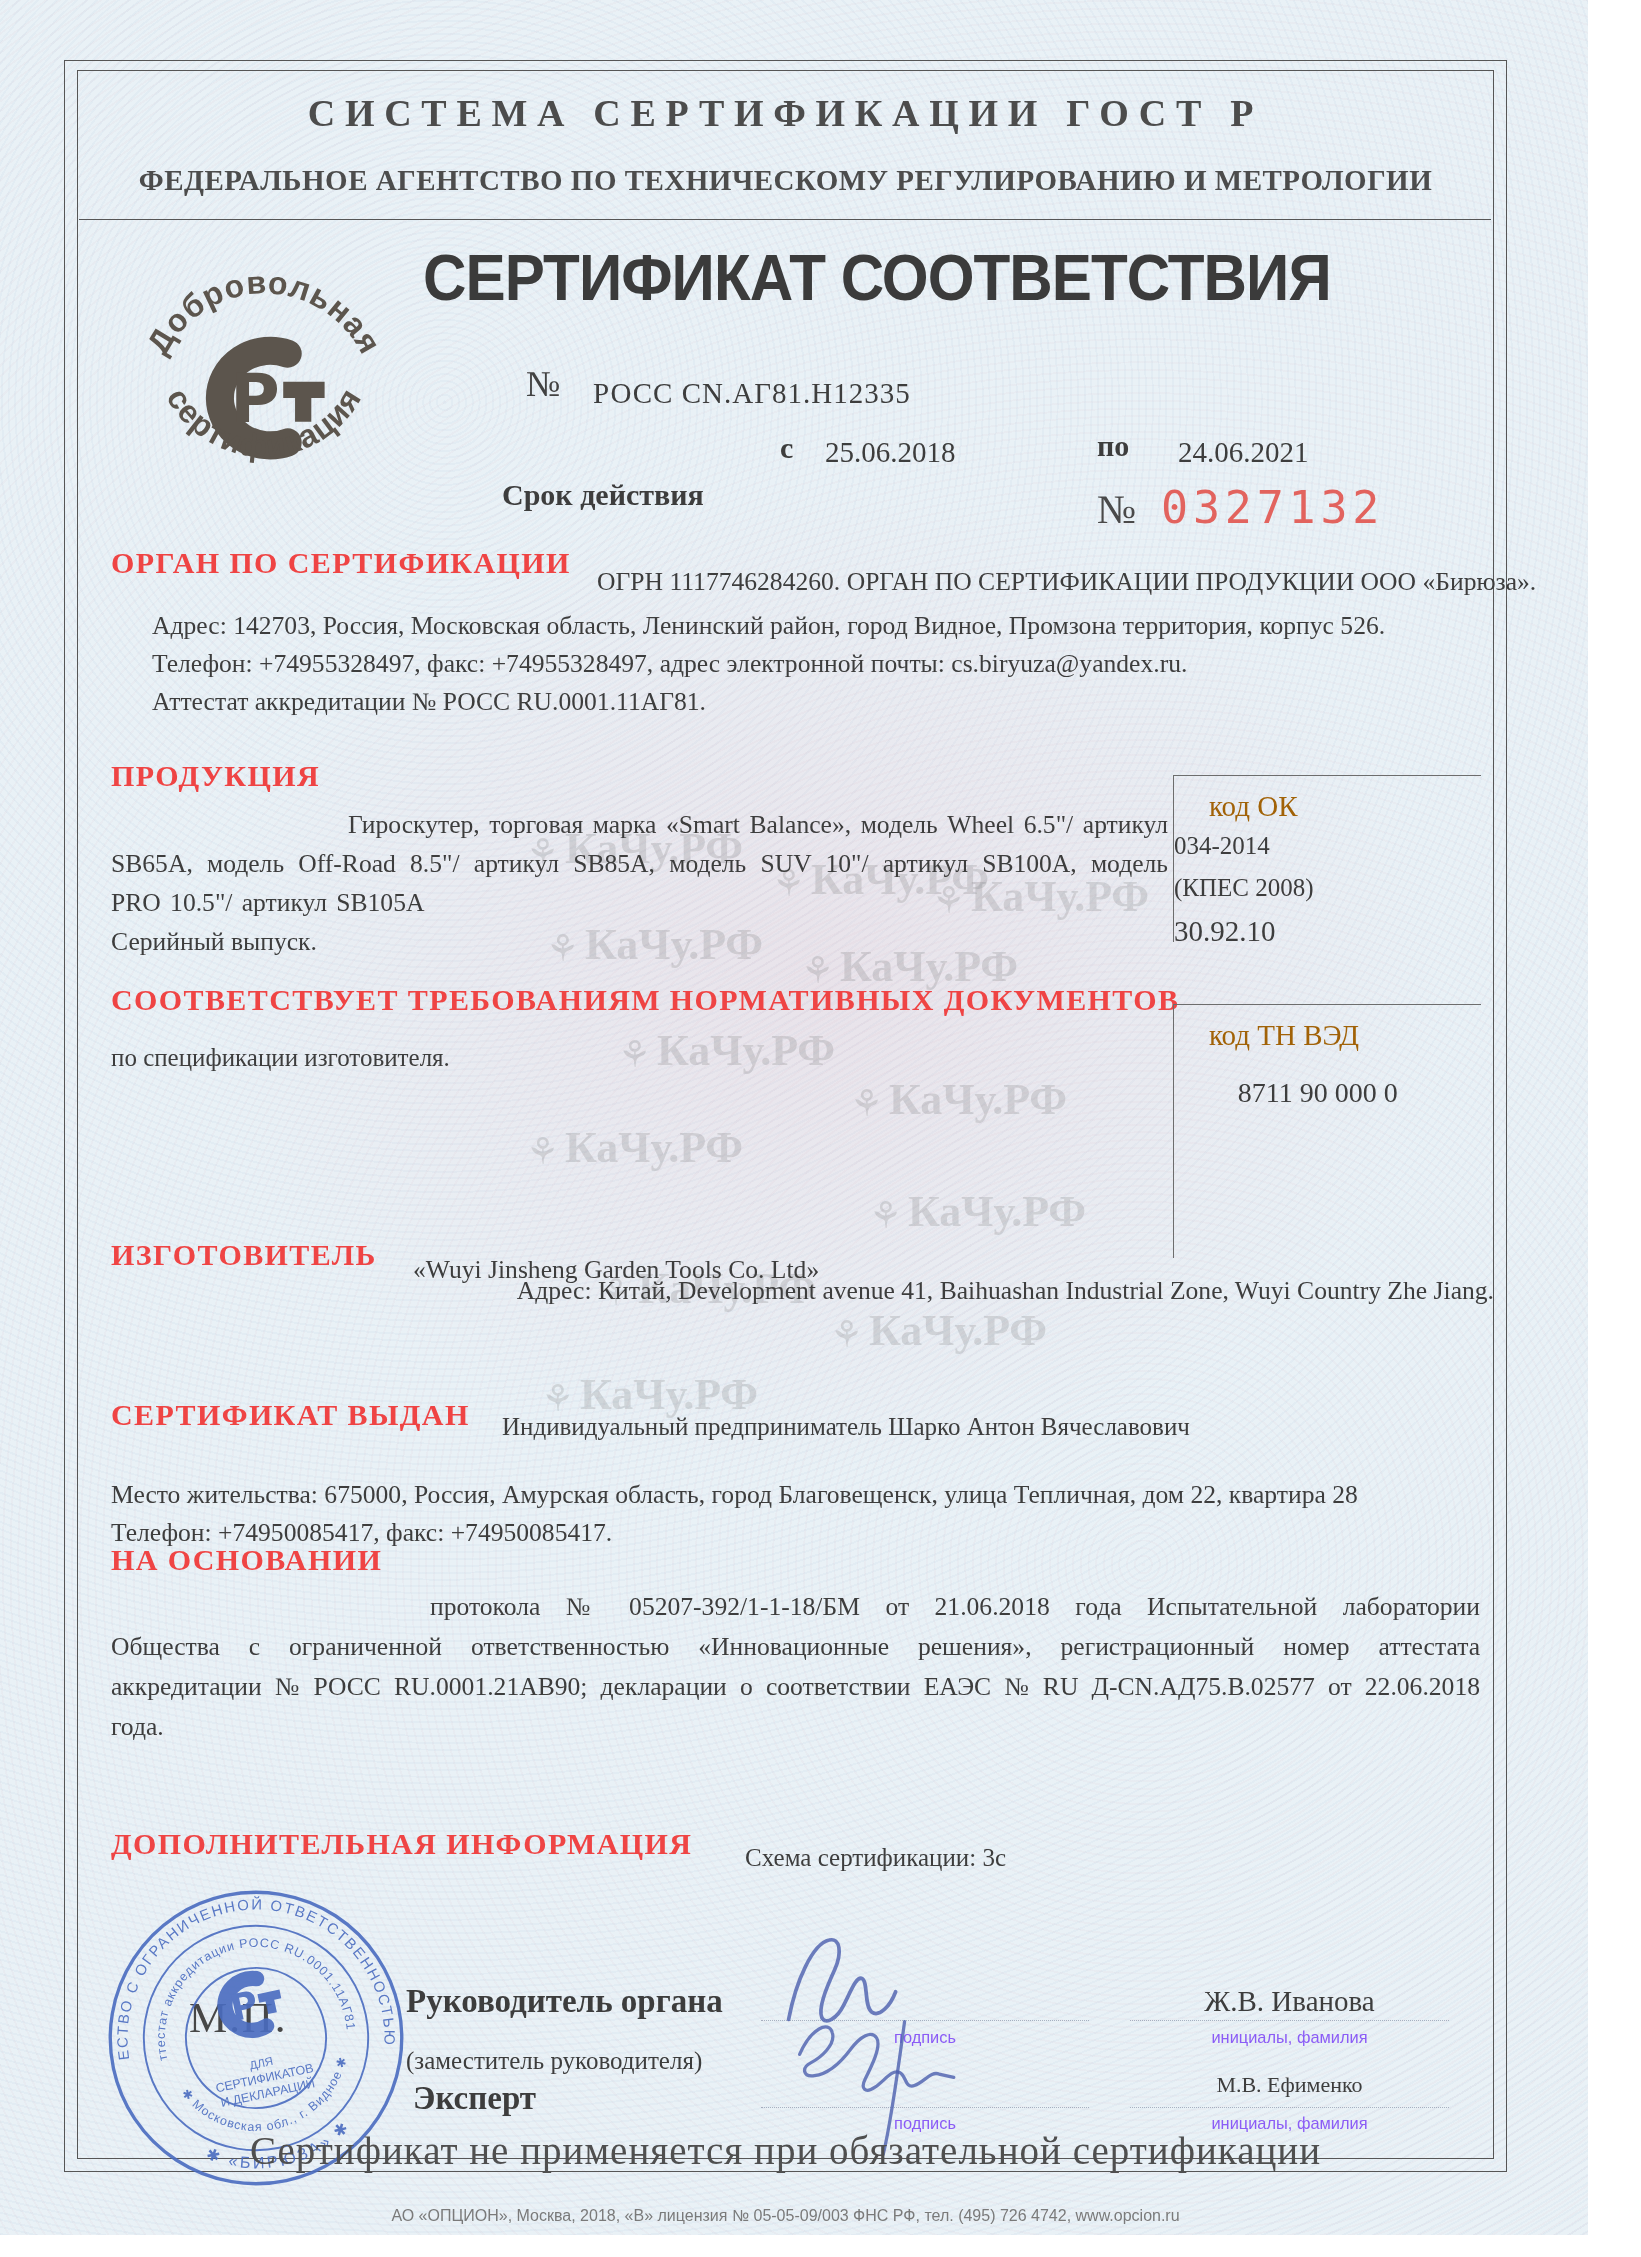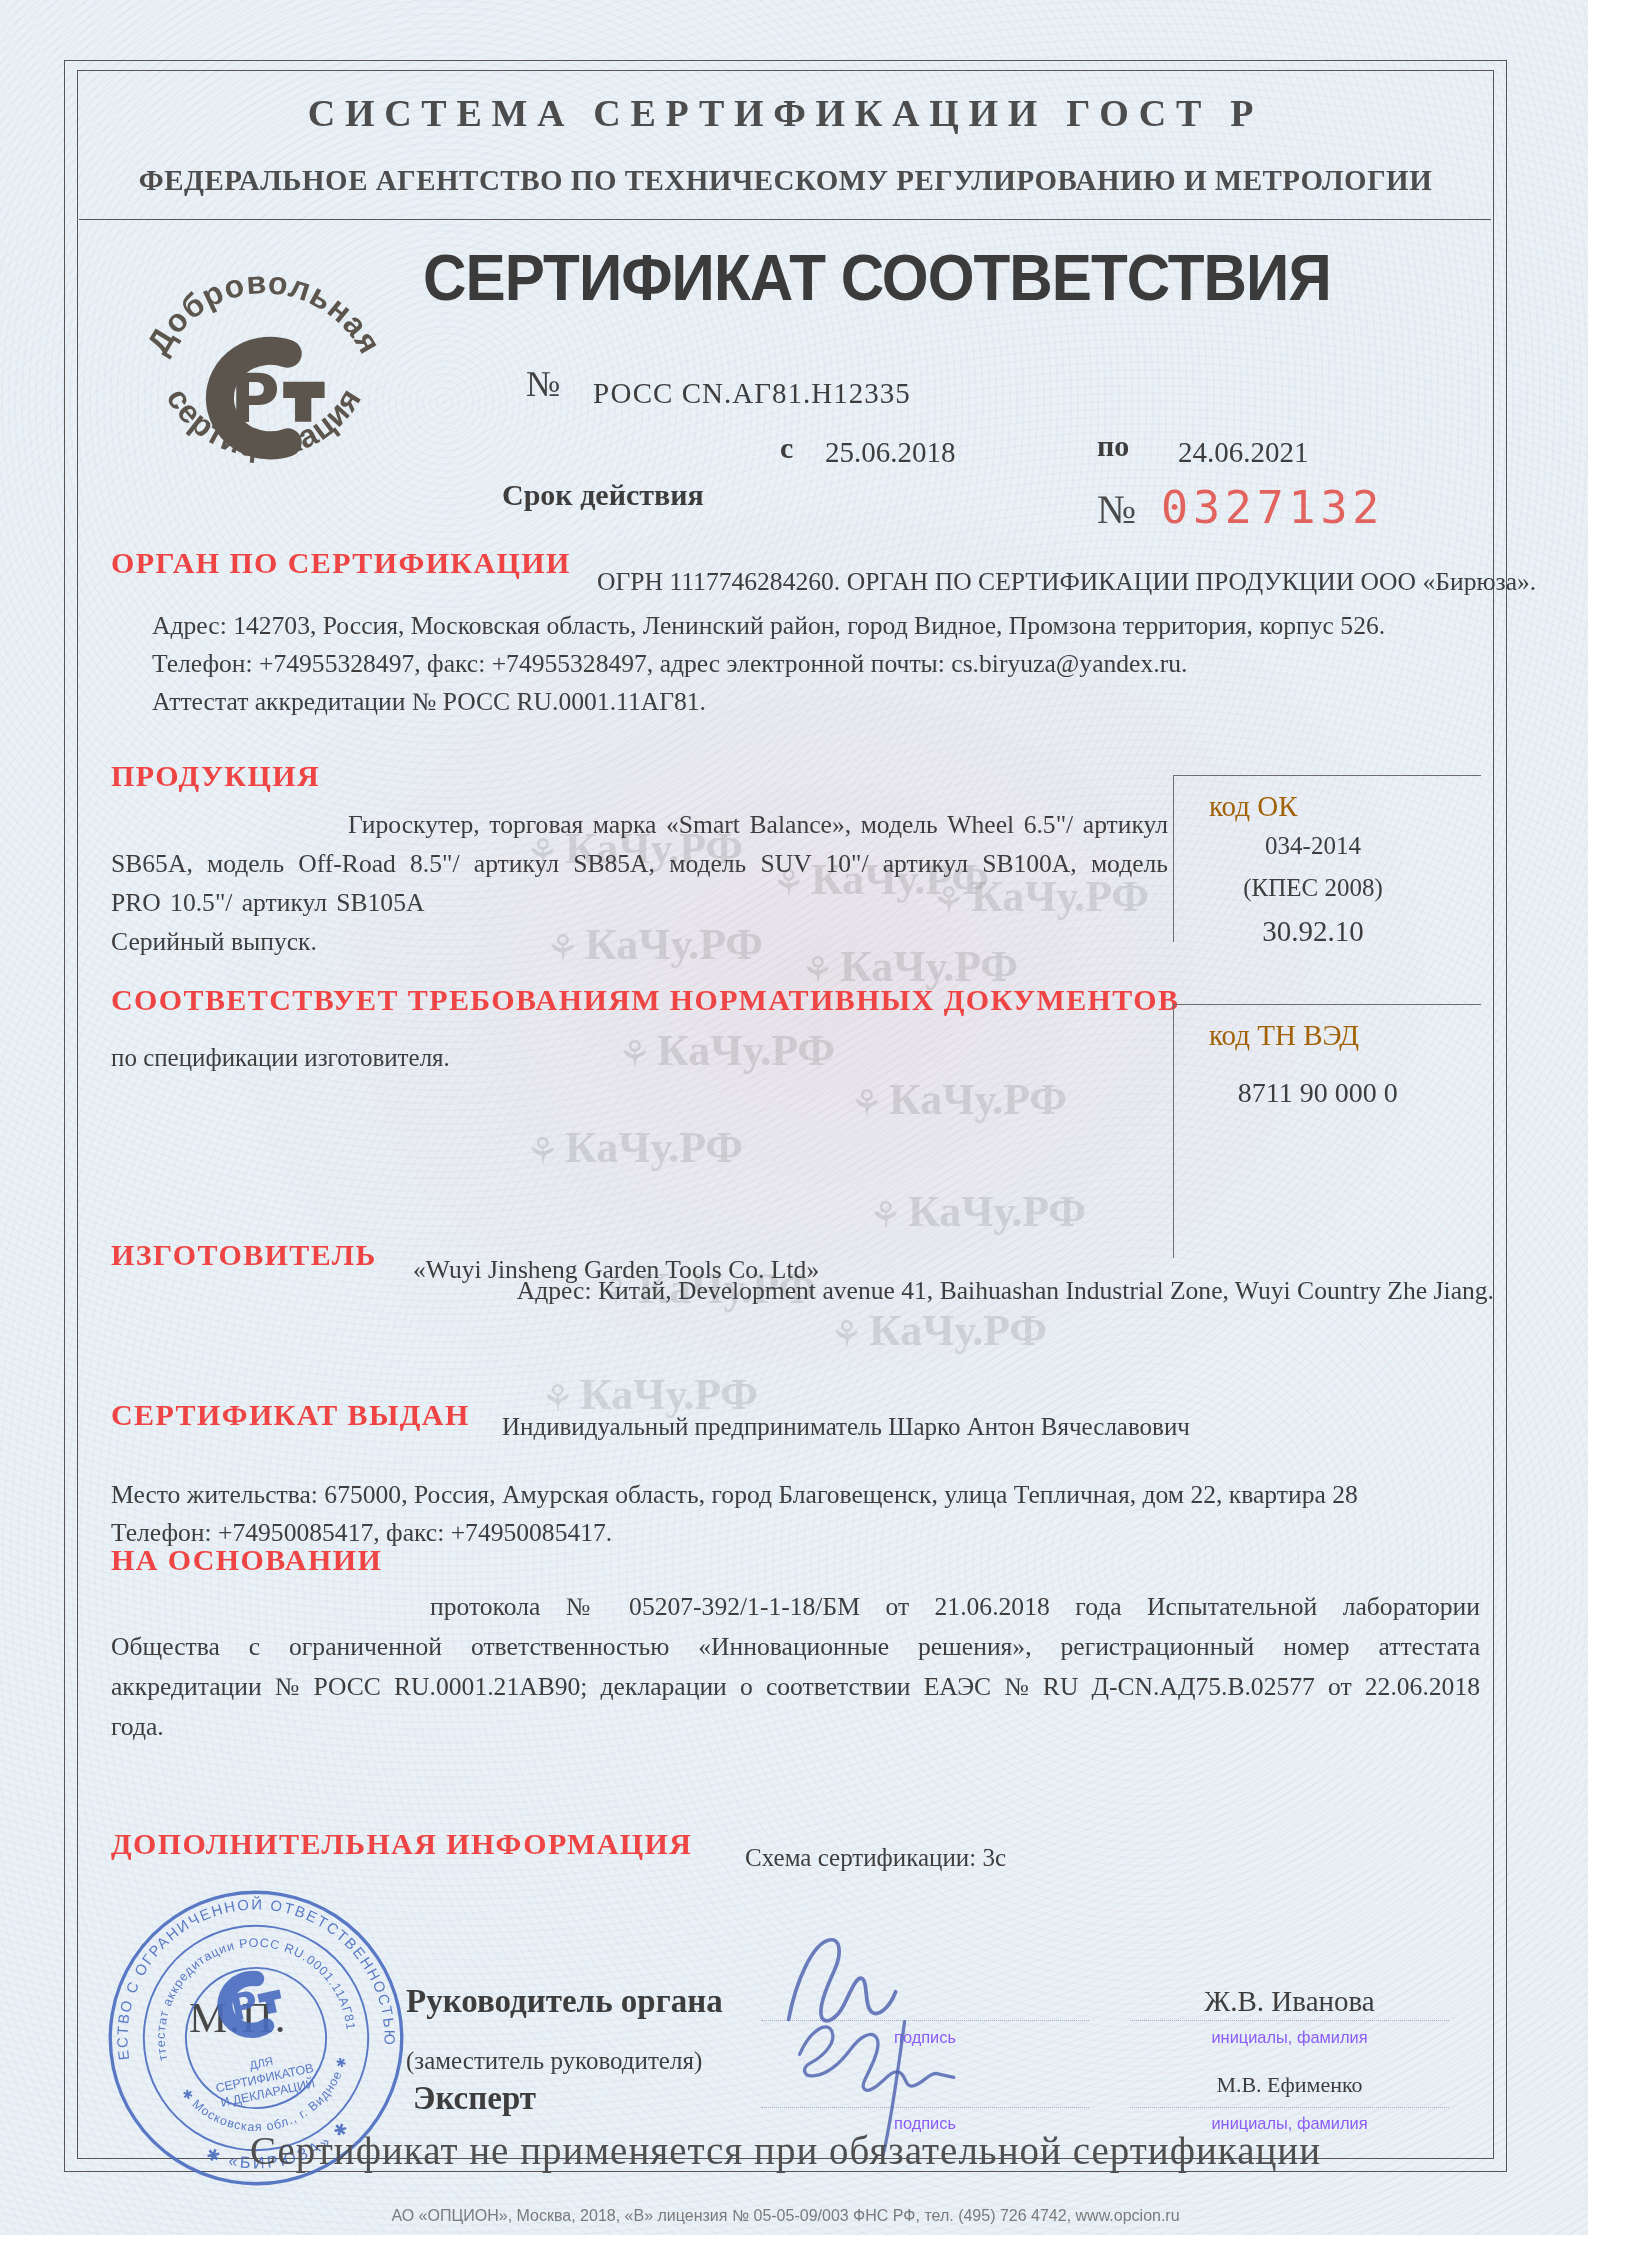--- a/index.html
+++ b/index.html
@@ -58,21 +58,21 @@
   .sec-issued .lines{margin-top:44px;}
   .sec-basis{left:111px;top:1543px;width:1369px;}
   .sec-basis p{margin:0;padding-top:9.7px;font-size:25.6px;line-height:40px;text-align:justify;
     text-indent:319px;word-spacing:5.8px;}
   .sec-additional{left:111px;top:1827px;width:1383px;}
   .sec-additional .lead{left:634px;top:17.4px;font-size:25px;}
 
   .box{position:absolute;border-top:1.9px solid #6d6d6d;border-left:1.9px solid #6d6d6d;}
   .box .blabel{font-size:29px;color:#a16207;padding:13.5px 0 0 35px;}
   .box-ok{left:1173px;top:775px;width:307px;height:166px;}
-  .box-ok .vals div{text-align:center;padding-right:29px;}
+  .box-ok .vals div{padding-right:29px;}
   .box-ok .v1{font-size:25px;margin-top:9.7px;}
   .box-ok .v2{font-size:25px;margin-top:13.5px;}
   .box-ok .v3{font-size:29px;margin-top:13.5px;}
   .box-tnved{left:1173px;top:1004px;width:307px;height:253px;}
   .box-tnved .val{text-align:center;padding-right:19.3px;margin-top:25px;font-size:28px;}
 
   .wm{position:absolute;display:flex;align-items:flex-end;gap:5.8px;color:rgba(105,105,105,0.20);
     font-weight:bold;font-size:44px;white-space:nowrap;pointer-events:none;}
   .wm .wm-ic{font-family:"DejaVu Sans",sans-serif;font-size:37px;}
   .w1{left:526px;top:823px;}  .w2{left:772px;top:854px;}  .w3{left:932px;top:871px;}

